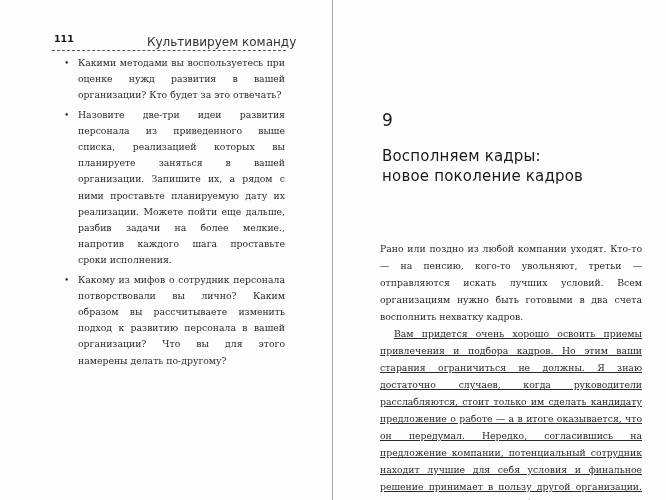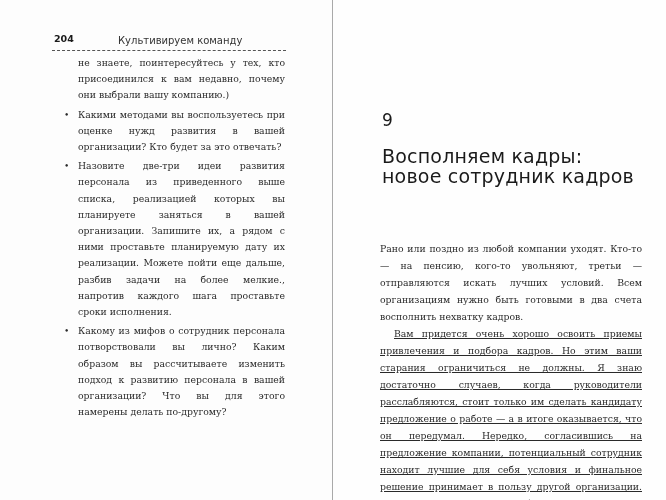--- a/index.html
+++ b/index.html
@@ -2,42 +2,41 @@
 <html><head>
 <meta charset="utf-8">
 <style>
   html, body { margin:0; padding:0; }
   body { width:666px; height:500px; background:#ffffff; position:relative; overflow:hidden; font-family:"DejaVu Serif", serif; color:#2a2a2a; }
   .page { position:absolute; top:0; height:500px; background:#fdfdfd; }
   .page.left { left:0; width:332px; }
   .page.right { left:333px; width:333px; background:#fefefe; }
   .spine { position:absolute; left:332px; top:0; width:1px; height:500px; background:#a9a9a9; }
   .folio { position:absolute; left:54px; top:33px; font-family:"DejaVu Sans", sans-serif; font-weight:bold; font-size:9.5px; color:#1a1a1a; }
-  .running-title { position:absolute; left:118px; top:35px; font-family:"DejaVu Sans", sans-serif; font-size:10px; color:#333; }
+  .running-title { position:absolute; left:147px; top:35px; font-family:"DejaVu Sans", sans-serif; font-size:12px; color:#333; }
   .rule { position:absolute; left:52px; top:50px; width:234px; height:0; border-top:1px dashed #555; }
   .body-left { position:absolute; left:78px; top:55px; width:207px; font-size:9.3px; line-height:16.2px; text-align:justify; }
   .body-left p { margin:0; }
   .bullet-item { position:relative; margin:0 0 3px 0; }
   .bullet-item .bullet { position:absolute; left:-14px; top:0; font-size:9px; }
   .chapter-num { position:absolute; left:382px; top:110px; font-family:"DejaVu Sans", sans-serif; font-size:17px; color:#1a1a1a; }
-  .chapter-title { position:absolute; left:382px; top:146px; width:260px; font-family:"DejaVu Sans", sans-serif; font-size:19px; line-height:20px; color:#1a1a1a; letter-spacing:0.2px; }
+  .chapter-title { position:absolute; left:382px; top:146px; width:260px; font-family:"DejaVu Sans", sans-serif; font-size:15px; line-height:20px; color:#1a1a1a; letter-spacing:0.2px; }
   .chapter-title div { white-space:nowrap; }
   .body-right { position:absolute; left:380px; top:240px; width:262px; font-size:9.3px; line-height:17px; text-align:justify; }
   .body-right p { margin:0; }
   .body-right p.indent { text-indent:14px;text-decoration:underline; }
 </style>
 </head>
 <body>
 
 <div class="page left">
-  <div class="folio">204</div>
+  <div class="folio">111</div>
   <div class="running-title">Культивируем команду</div>
   <div class="rule"></div>
   <div class="body-left">
-    <p style="margin-bottom:3px;">не знаете, поинтересуйтесь у тех, кто присоединился к вам недавно, почему они выбрали вашу компанию.)</p>
     <div class="bullet-item">
       <span class="bullet">•</span>
       <p>Какими методами вы воспользуетесь при оценке нужд развития в вашей организации? Кто будет за это отвечать?</p>
     </div>
     <div class="bullet-item">
       <span class="bullet">•</span>
       <p>Назовите две-три идеи развития персонала из приведенного выше списка, реализацией которых вы планируете заняться в вашей организации. Запишите их, а рядом с ними проставьте планируемую дату их реализации. Можете пойти еще дальше, разбив задачи на более мелкие., напротив каждого шага проставьте сроки исполнения.</p>
     </div>
     <div class="bullet-item">
       <span class="bullet">•</span>
@@ -45,18 +44,18 @@
     </div>
   </div>
 </div>
 
 <div class="spine"></div>
 
 <div class="page right"></div>
 <div class="chapter-num">9</div>
 <div class="chapter-title">
   <div>Восполняем кадры:</div>
-  <div>новое сотрудник кадров</div>
+  <div>новое поколение кадров</div>
 </div>
 <div class="body-right">
   <p>Рано или поздно из любой компании уходят. Кто-то — на пенсию, кого-то увольняют, третьи — отправляются искать лучших условий. Всем организациям нужно быть готовыми в два счета восполнить нехватку кадров.</p>
   <p class="indent">Вам придется очень хорошо освоить приемы привлечения и подбора кадров. Но этим ваши старания ограничиться не должны. Я знаю достаточно случаев, когда руководители расслабляются, стоит только им сделать кандидату предложение о работе — а в итоге оказывается, что он передумал. Нередко, согласившись на предложение компании, потенциальный сотрудник находит лучшие для себя условия и финальное решение принимает в пользу другой организации. Давайте сделаем так, чтобы с вами этого не происходило.</p>
 </div>
 
 </body></html>

